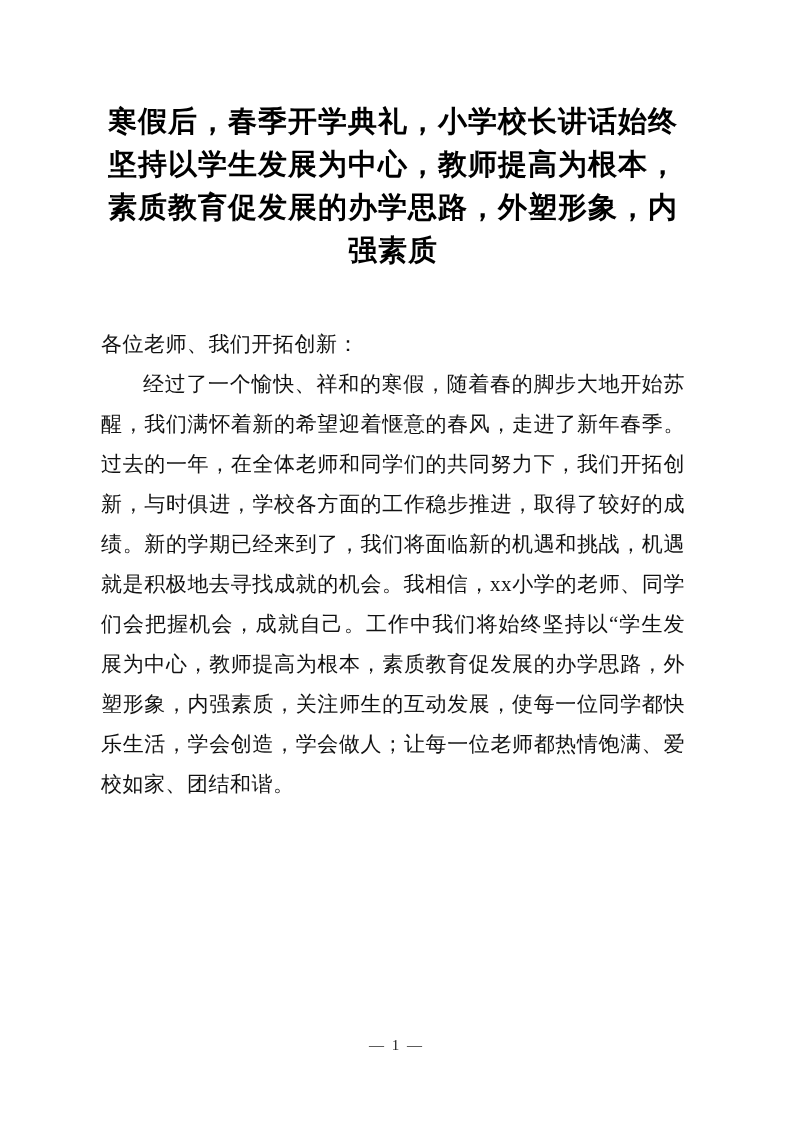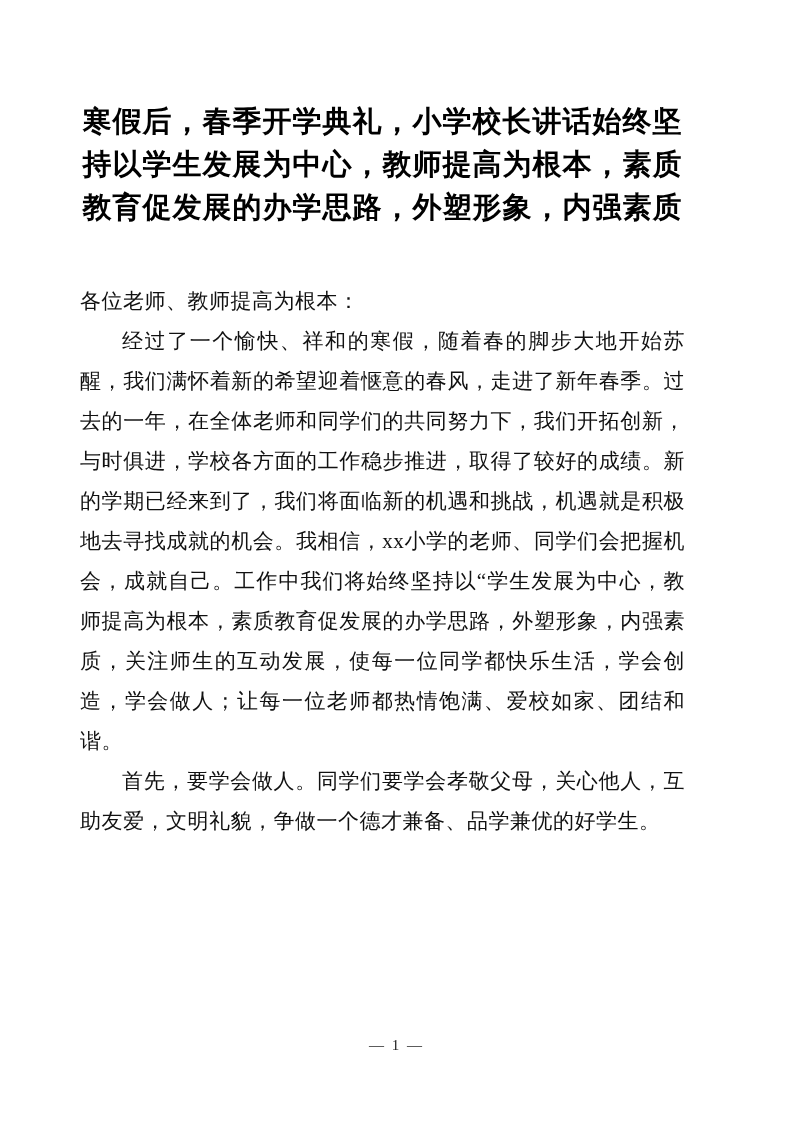--- a/index.html
+++ b/index.html
@@ -7,21 +7,21 @@
     padding: 0;
     background: #ffffff;
   }
   .page {
     position: relative;
     width: 793px;
     height: 1122px;
     margin: 0 auto;
     background: #ffffff;
     box-sizing: border-box;
-    padding: 100px 108px 0 80px;
+    padding: 100px 108px 0 101px;
     overflow: hidden;
     font-family: "Liberation Serif", "DejaVu Serif", serif;
     color: #000000;
   }
   .doc-title {
     margin: 0 0 52px 0;
     font-family: "Liberation Sans", "DejaVu Sans", sans-serif;
     font-size: 29px;
     font-weight: 700;
     line-height: 43px;
@@ -53,20 +53,19 @@
   }
 </style>
 </head>
 <body>
 
 <div class="page">
 
   <h1 class="doc-title">寒假后，春季开学典礼，小学校长讲话始终坚持以学生发展为中心，教师提高为根本，素质教育促发展的办学思路，外塑形象，内强素质</h1>
 
   <div class="doc-body">
-    <p>各位老师、教师提高为根本：</p>
+    <p>各位老师、我们开拓创新：</p>
     <p class="indent">经过了一个愉快、祥和的寒假，随着春的脚步大地开始苏醒，我们满怀着新的希望迎着惬意的春风，走进了新年春季。过去的一年，在全体老师和同学们的共同努力下，我们开拓创新，与时俱进，学校各方面的工作稳步推进，取得了较好的成绩。新的学期已经来到了，我们将面临新的机遇和挑战，机遇就是积极地去寻找成就的机会。我相信，xx小学的老师、同学们会把握机会，成就自己。工作中我们将始终坚持以“学生发展为中心，教师提高为根本，素质教育促发展的办学思路，外塑形象，内强素质，关注师生的互动发展，使每一位同学都快乐生活，学会创造，学会做人；让每一位老师都热情饱满、爱校如家、团结和谐。</p>
-    <p class="indent">首先，要学会做人。同学们要学会孝敬父母，关心他人，互助友爱，文明礼貌，争做一个德才兼备、品学兼优的好学生。</p>
   </div>
 
   <div class="page-footer">— 1 —</div>
 
 </div>
 
 </body></html>

